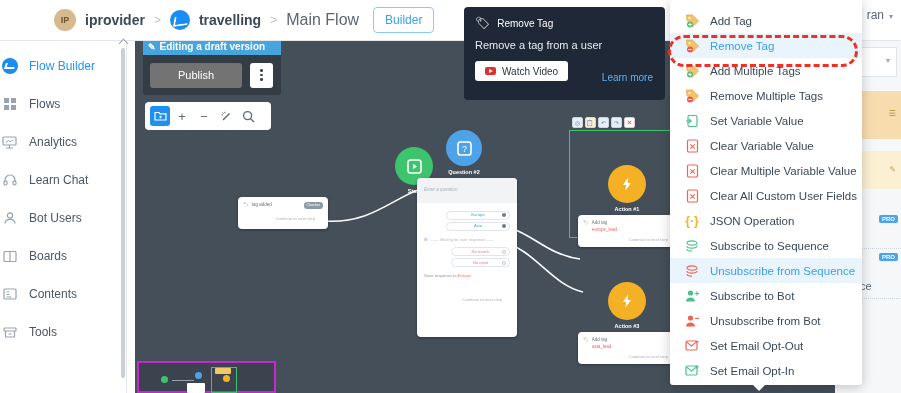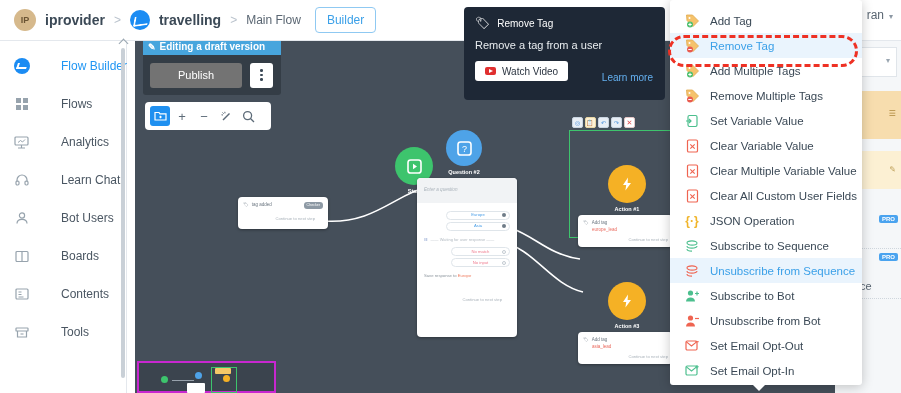--- a/index.html
+++ b/index.html
@@ -14,25 +14,25 @@
 
   
   #header {
     position: absolute; left: 0; top: 0; width: 901px; height: 41px;
     background: #ffffff; border-bottom: 1px solid #e4e8ed;
     display: flex; align-items: center; padding-left: 14px; z-index: 5;
   }
   .avatar-circle {
     width: 22px; height: 22px; border-radius: 50%; background: #d6b98c;
     color: #6b5433; font-size: 9px; font-weight: bold;
-    display: flex; align-items: center; justify-content: center; flex: none;
+    display: flex; align-items: center; justify-content: center; flex: none; margin-left: 40px;
   }
   .crumb-name { font-size: 14px; font-weight: bold; color: #3b4956; margin-left: 9px; }
   .crumb-sep { color: #b9c2cc; margin: 0 9px; font-size: 12px; }
-  .crumb-plain { font-size: 12px; color: #5a6672; }
+  .crumb-plain { font-size: 16px; color: #5a6672; }
   .fb-circle {
     width: 20px; height: 20px; border-radius: 50%;
     background: #1b8cf3; flex: none; position: relative;
   }
   .fb-circle::after {
     content: ""; position: absolute; left: 4px; top: 6px; width: 12px; height: 8px;
     border-left: 2.5px solid #fff; border-bottom: 2.5px solid #fff;
     transform: skewX(-18deg) rotate(-8deg); border-radius: 0 0 0 2px;
   }
   #preview-btn {
@@ -44,22 +44,22 @@
     position: absolute; right: 8px; top: 8px; font-size: 12px; color: #5a6672;
   }
   #header-user .caret { margin-left: 5px; font-size: 8px; color: #8c98a4; }
 
   
   #sidebar {
     position: absolute; left: 0; top: 41px; width: 127px; height: 352px;
     background: #fff; border-right: 1px solid #e4e8ed; padding-top: 6px; z-index: 4;
   }
   .side-item {
-    height: 38px; display: flex; align-items: center; padding-left: 12px;
-    font-size: 12px; color: #4a5662; cursor: pointer; gap: 20px;
+    height: 38px; display: flex; align-items: center; 
+    font-size: 12px; color: #4a5662; cursor: pointer;
   }
   .side-item.active { color: #2196f3; }
   .side-ico {
     width: 19px; height: 19px; margin-right: 10px; flex: none;
     display: flex; align-items: center; justify-content: center;
     color: #97a3ad;
   }
   .side-item.active .side-ico { color: #1b8cf3; }
   .side-label { white-space: nowrap; }
   #side-scrollbar {

